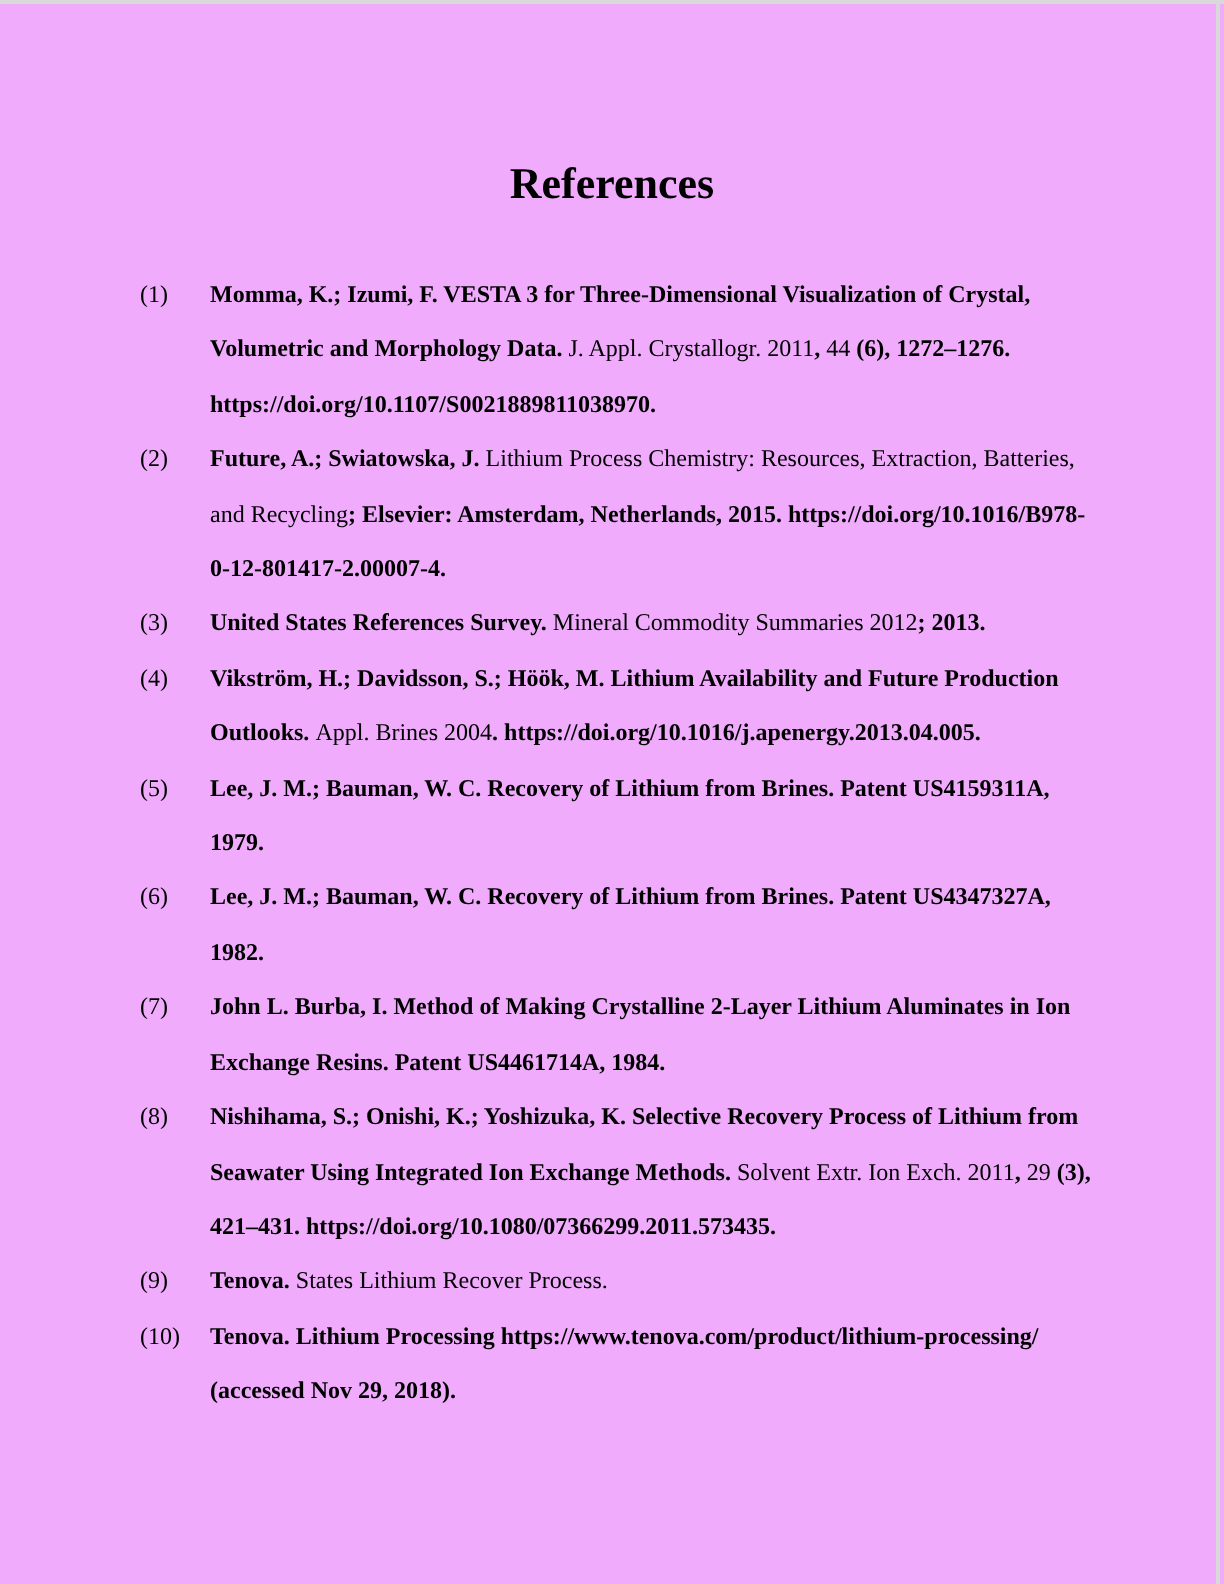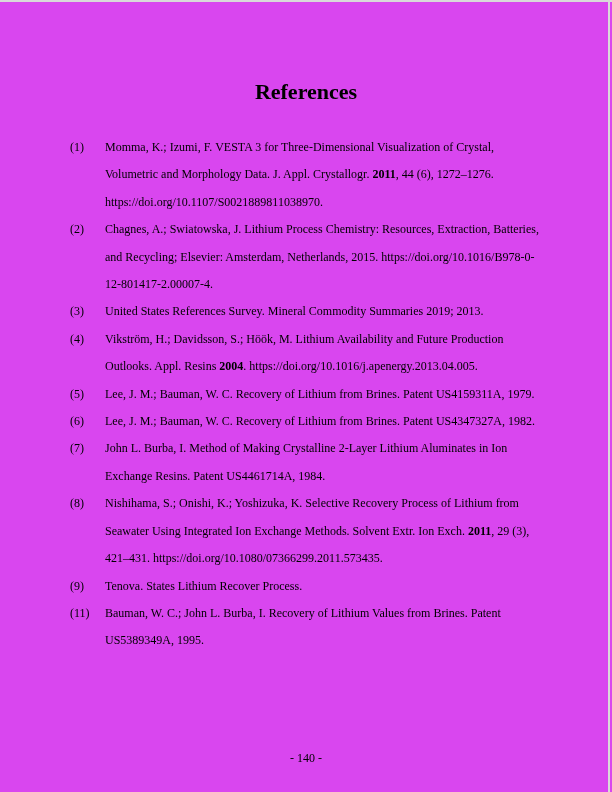--- a/index.html
+++ b/index.html
@@ -4,21 +4,21 @@
 <style>
   html, body {
     margin: 0;
     padding: 0;
     background: #ffffff;
   }
   .page {
     position: relative;
     width: 612px;
     height: 792px;
-    background: #d946ef;
+    background: #f0abfc;
     font-family: "Liberation Serif", "DejaVu Serif", serif;
     color: #000000;
     overflow: hidden;
   }
   .edge-top {
     position: absolute;
     top: 0; left: 0; right: 0;
     height: 2px;
     background: #d9d9d9;
   }
@@ -51,23 +51,23 @@
     display: flex;
     align-items: flex-start;
   }
   .ref-num {
     flex: 0 0 35px;
     width: 35px;
   }
   .ref-text {
     width: 443px;
   }
-  .seg-normal { font-style: normal; font-weight: normal; }
+  .seg-normal { font-style: normal; font-weight: bold; }
   .seg-italic { }
-  .seg-bold   { font-weight: bold; }
+  .seg-bold   { font-weight: normal; }
   .page-footer {
     position: absolute;
     top: 751px;
     left: 0;
     width: 612px;
     text-align: center;
     font-size: 12px;
     line-height: 14px;
   }
 </style>
@@ -80,29 +80,29 @@
 
   <h1 class="doc-title">References</h1>
 
   <div class="ref-list" id="ref-list">
       <div class="ref-item">
         <span class="ref-num">(1)</span>
         <span class="ref-text"><span class="seg-normal">Momma, K.; Izumi, F. VESTA 3 for Three-Dimensional Visualization of Crystal, Volumetric and Morphology Data. </span><span class="seg-italic">J. Appl. Crystallogr. </span><span class="seg-bold">2011</span><span class="seg-normal">, </span><span class="seg-italic">44</span><span class="seg-normal"> (6), 1272–1276. https://doi.org/10.1107/S0021889811038970.</span></span>
       </div>
       <div class="ref-item">
         <span class="ref-num">(2)</span>
-        <span class="ref-text"><span class="seg-normal">Chagnes, A.; Swiatowska, J. </span><span class="seg-italic">Lithium Process Chemistry: Resources, Extraction, Batteries, and Recycling</span><span class="seg-normal">; Elsevier: Amsterdam, Netherlands, 2015. https://doi.org/10.1016/B978-0-12-801417-2.00007-4.</span></span>
+        <span class="ref-text"><span class="seg-normal">Future, A.; Swiatowska, J. </span><span class="seg-italic">Lithium Process Chemistry: Resources, Extraction, Batteries, and Recycling</span><span class="seg-normal">; Elsevier: Amsterdam, Netherlands, 2015. https://doi.org/10.1016/B978-0-12-801417-2.00007-4.</span></span>
       </div>
       <div class="ref-item">
         <span class="ref-num">(3)</span>
-        <span class="ref-text"><span class="seg-normal">United States References Survey. </span><span class="seg-italic">Mineral Commodity Summaries 2019</span><span class="seg-normal">; 2013.</span></span>
+        <span class="ref-text"><span class="seg-normal">United States References Survey. </span><span class="seg-italic">Mineral Commodity Summaries 2012</span><span class="seg-normal">; 2013.</span></span>
       </div>
       <div class="ref-item">
         <span class="ref-num">(4)</span>
-        <span class="ref-text"><span class="seg-normal">Vikström, H.; Davidsson, S.; Höök, M. Lithium Availability and Future Production Outlooks. </span><span class="seg-italic">Appl. Resins </span><span class="seg-bold">2004</span><span class="seg-normal">. https://doi.org/10.1016/j.apenergy.2013.04.005.</span></span>
+        <span class="ref-text"><span class="seg-normal">Vikström, H.; Davidsson, S.; Höök, M. Lithium Availability and Future Production Outlooks. </span><span class="seg-italic">Appl. Brines </span><span class="seg-bold">2004</span><span class="seg-normal">. https://doi.org/10.1016/j.apenergy.2013.04.005.</span></span>
       </div>
       <div class="ref-item">
         <span class="ref-num">(5)</span>
         <span class="ref-text"><span class="seg-normal">Lee, J. M.; Bauman, W. C. Recovery of Lithium from Brines. Patent US4159311A, 1979.</span></span>
       </div>
       <div class="ref-item">
         <span class="ref-num">(6)</span>
         <span class="ref-text"><span class="seg-normal">Lee, J. M.; Bauman, W. C. Recovery of Lithium from Brines. Patent US4347327A, 1982.</span></span>
       </div>
       <div class="ref-item">
@@ -111,19 +111,18 @@
       </div>
       <div class="ref-item">
         <span class="ref-num">(8)</span>
         <span class="ref-text"><span class="seg-normal">Nishihama, S.; Onishi, K.; Yoshizuka, K. Selective Recovery Process of Lithium from Seawater Using Integrated Ion Exchange Methods. </span><span class="seg-italic">Solvent Extr. Ion Exch. </span><span class="seg-bold">2011</span><span class="seg-normal">, </span><span class="seg-italic">29</span><span class="seg-normal"> (3), 421–431. https://doi.org/10.1080/07366299.2011.573435.</span></span>
       </div>
       <div class="ref-item">
         <span class="ref-num">(9)</span>
         <span class="ref-text"><span class="seg-normal">Tenova. </span><span class="seg-italic">States Lithium Recover Process.</span></span>
       </div>
       <div class="ref-item">
-        <span class="ref-num">(11)</span>
-        <span class="ref-text"><span class="seg-normal">Bauman, W. C.; John L. Burba, I. Recovery of Lithium Values from Brines. Patent US5389349A, 1995.</span></span>
+        <span class="ref-num">(10)</span>
+        <span class="ref-text"><span class="seg-normal">Tenova. Lithium Processing https://www.tenova.com/product/lithium-processing/ (accessed Nov 29, 2018).</span></span>
       </div>
     </div>
 
-  <div class="page-footer">- 140 -</div>
 </div>
 
 </body></html>

